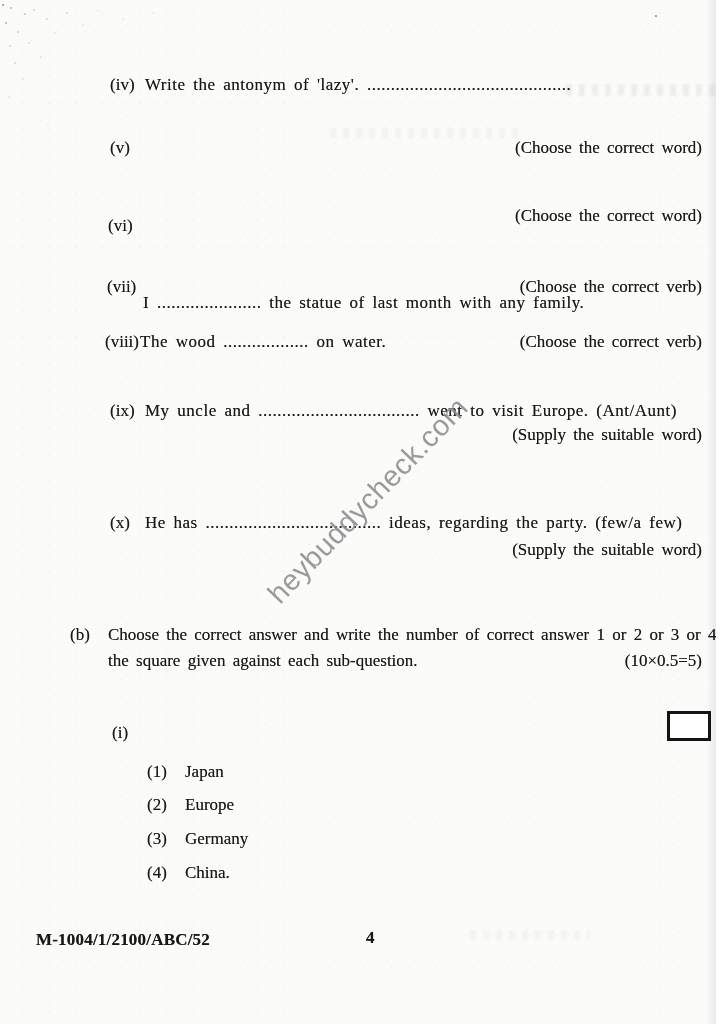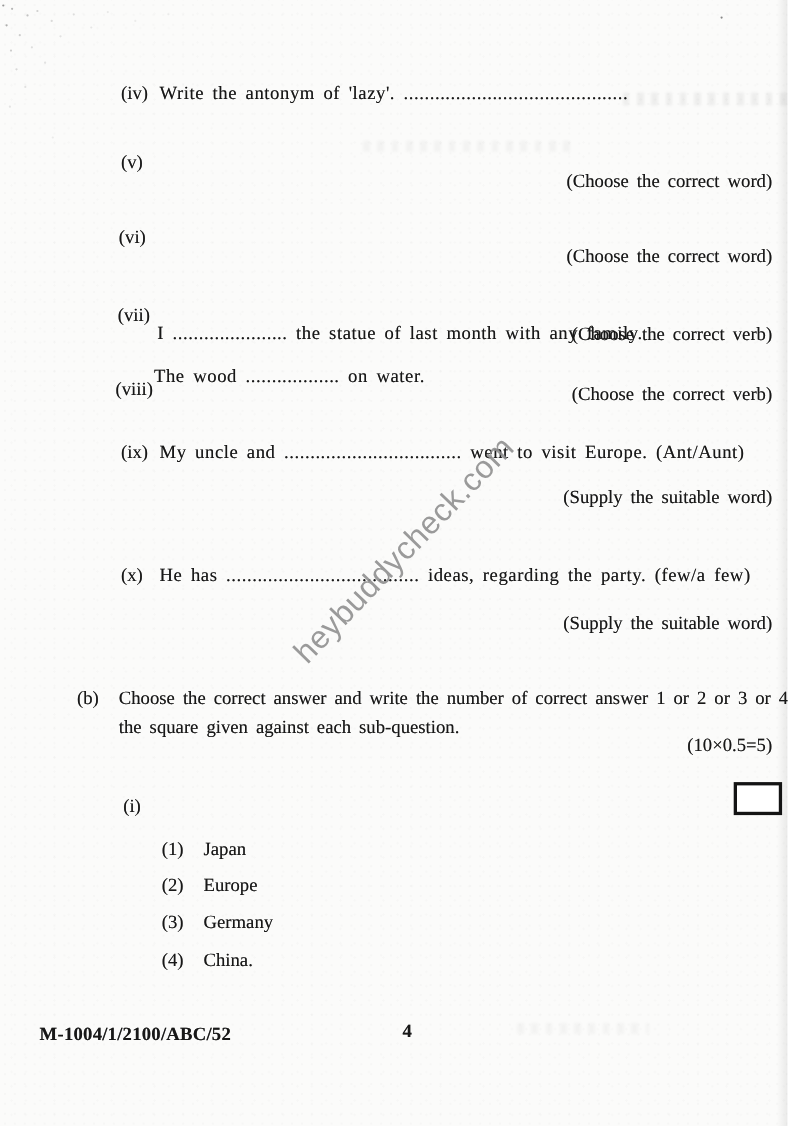--- a/index.html
+++ b/index.html
@@ -28,21 +28,21 @@
     background:linear-gradient(to right, transparent, rgba(0,0,0,0.07));
   }
   .t {
     position:absolute;
     white-space:nowrap;
     font-size:17px;
     line-height:22px;
     word-spacing:3px;
     text-shadow:0 0 0.4px rgba(0,0,0,0.55);
   }
-  .note { right:14px; text-align:right;margin-top:17px; }
+  .note { right:14px; text-align:right; }
   .dotsy { letter-spacing:0.5px; }
   .answer-box {
     position:absolute; left:667px; top:711px;
     width:38px; height:24px;
     border:3px solid #141414;
     background:#fff;
   }
   .footer-code { font-weight:bold; letter-spacing:0.2px; }
   .watermark {
     position:absolute; left:207px; top:484px; width:322px;
@@ -89,28 +89,28 @@
   <div class="smudge" style="left:566px;top:84px;width:150px;height:12px;opacity:.35;"></div>
   <div class="smudge" style="left:330px;top:128px;width:190px;height:10px;opacity:.22;"></div>
   <div class="smudge" style="left:470px;top:930px;width:120px;height:10px;opacity:.2;"></div>
 
   <span class="t" style="left:110px;top:74px;">(iv)</span>
   <span class="t dotsy" style="left:145px;top:74px;">Write the antonym of 'lazy'. ...........................................</span>
 
   <span class="t" style="left:110px;top:137px;">(v)</span>
   <span class="t note" style="top:137px;">(Choose the correct word)</span>
 
-  <span class="t" style="left:108px;top:205px;">(vi)</span>
+  <span class="t" style="left:108px;top:215px;">(vi)</span>
   <span class="t note" style="top:205px;">(Choose the correct word)</span>
 
   <span class="t" style="left:107px;top:276px;">(vii)</span>
   <span class="t dotsy" style="left:143px;top:292px;font-family:Liberation Serif, serif;">I ...................... the statue of last month with any family.</span>
   <span class="t note" style="top:276px;">(Choose the correct verb)</span>
 
-  <span class="t" style="left:105px;top:331px;margin-top:12px;">(viii)</span>
+  <span class="t" style="left:105px;top:331px;">(viii)</span>
   <span class="t dotsy" style="left:140px;top:331px;">The wood .................. on water.</span>
   <span class="t note" style="top:331px;">(Choose the correct verb)</span>
 
   <span class="t" style="left:110px;top:400px;">(ix)</span>
   <span class="t dotsy" style="left:145px;top:400px;">My uncle and .................................. went to visit Europe. (Ant/Aunt)</span>
   <span class="t note" style="top:424px;">(Supply the suitable word)</span>
 
   <span class="t" style="left:110px;top:512px;">(x)</span>
   <span class="t dotsy" style="left:145px;top:512px;">He has ..................................... ideas, regarding the party. (few/a few)</span>
   <span class="t note" style="top:539px;">(Supply the suitable word)</span>

